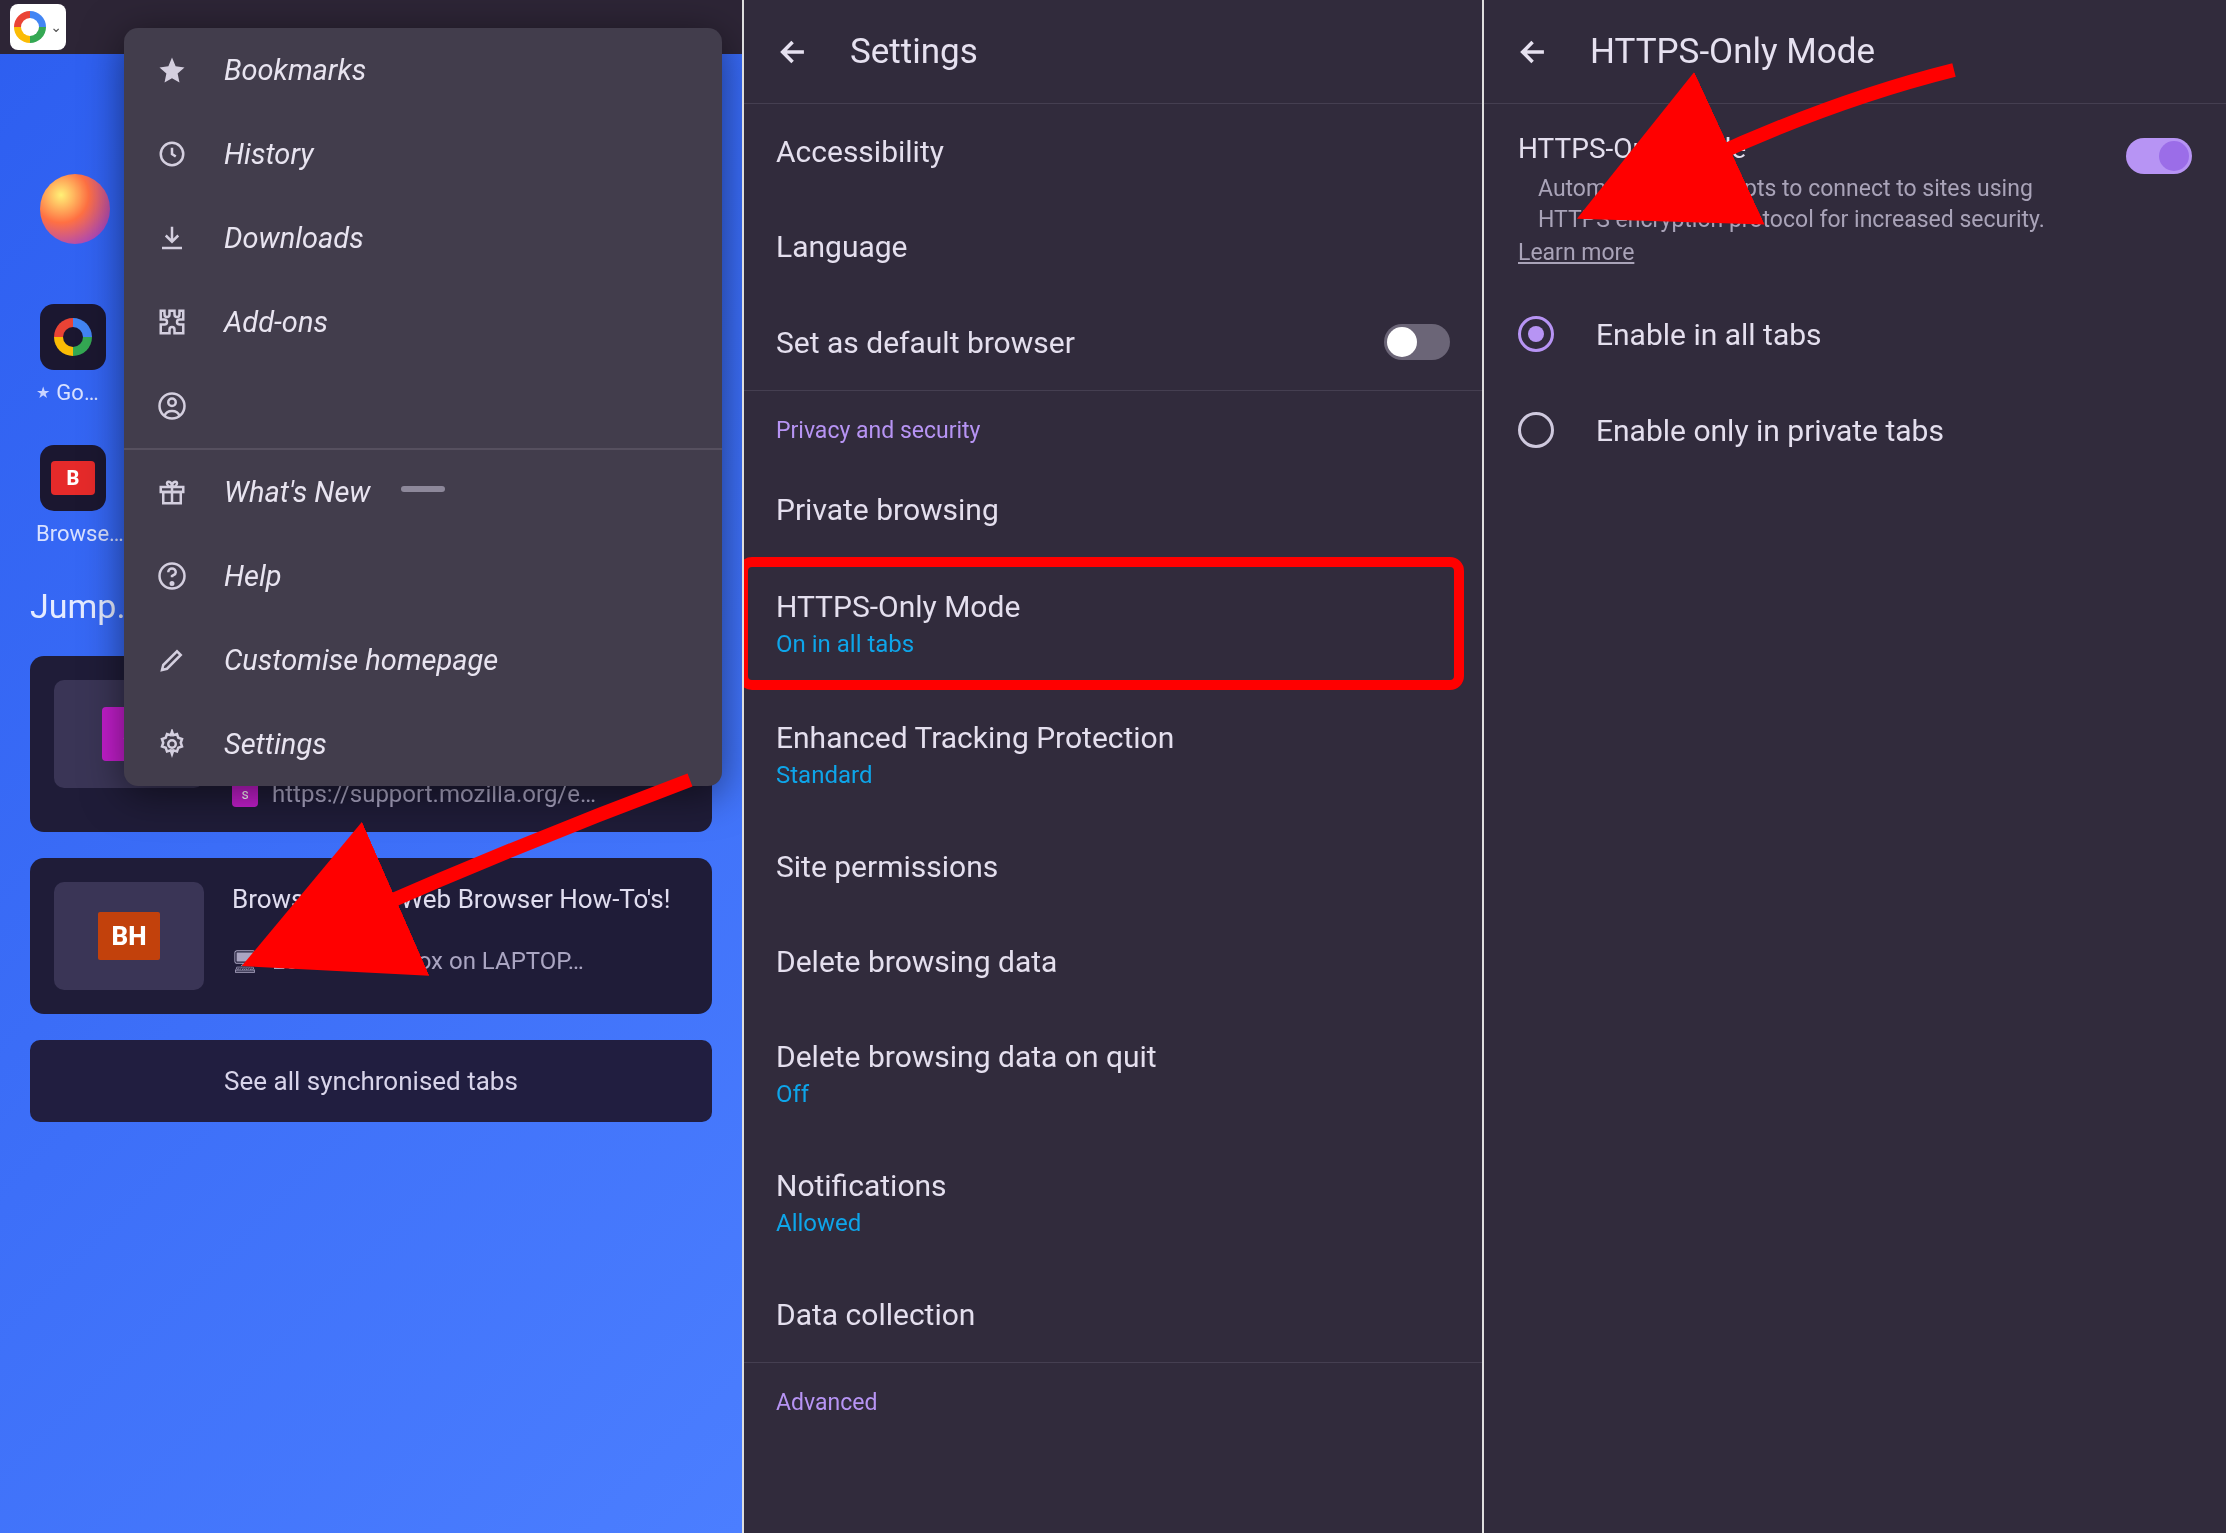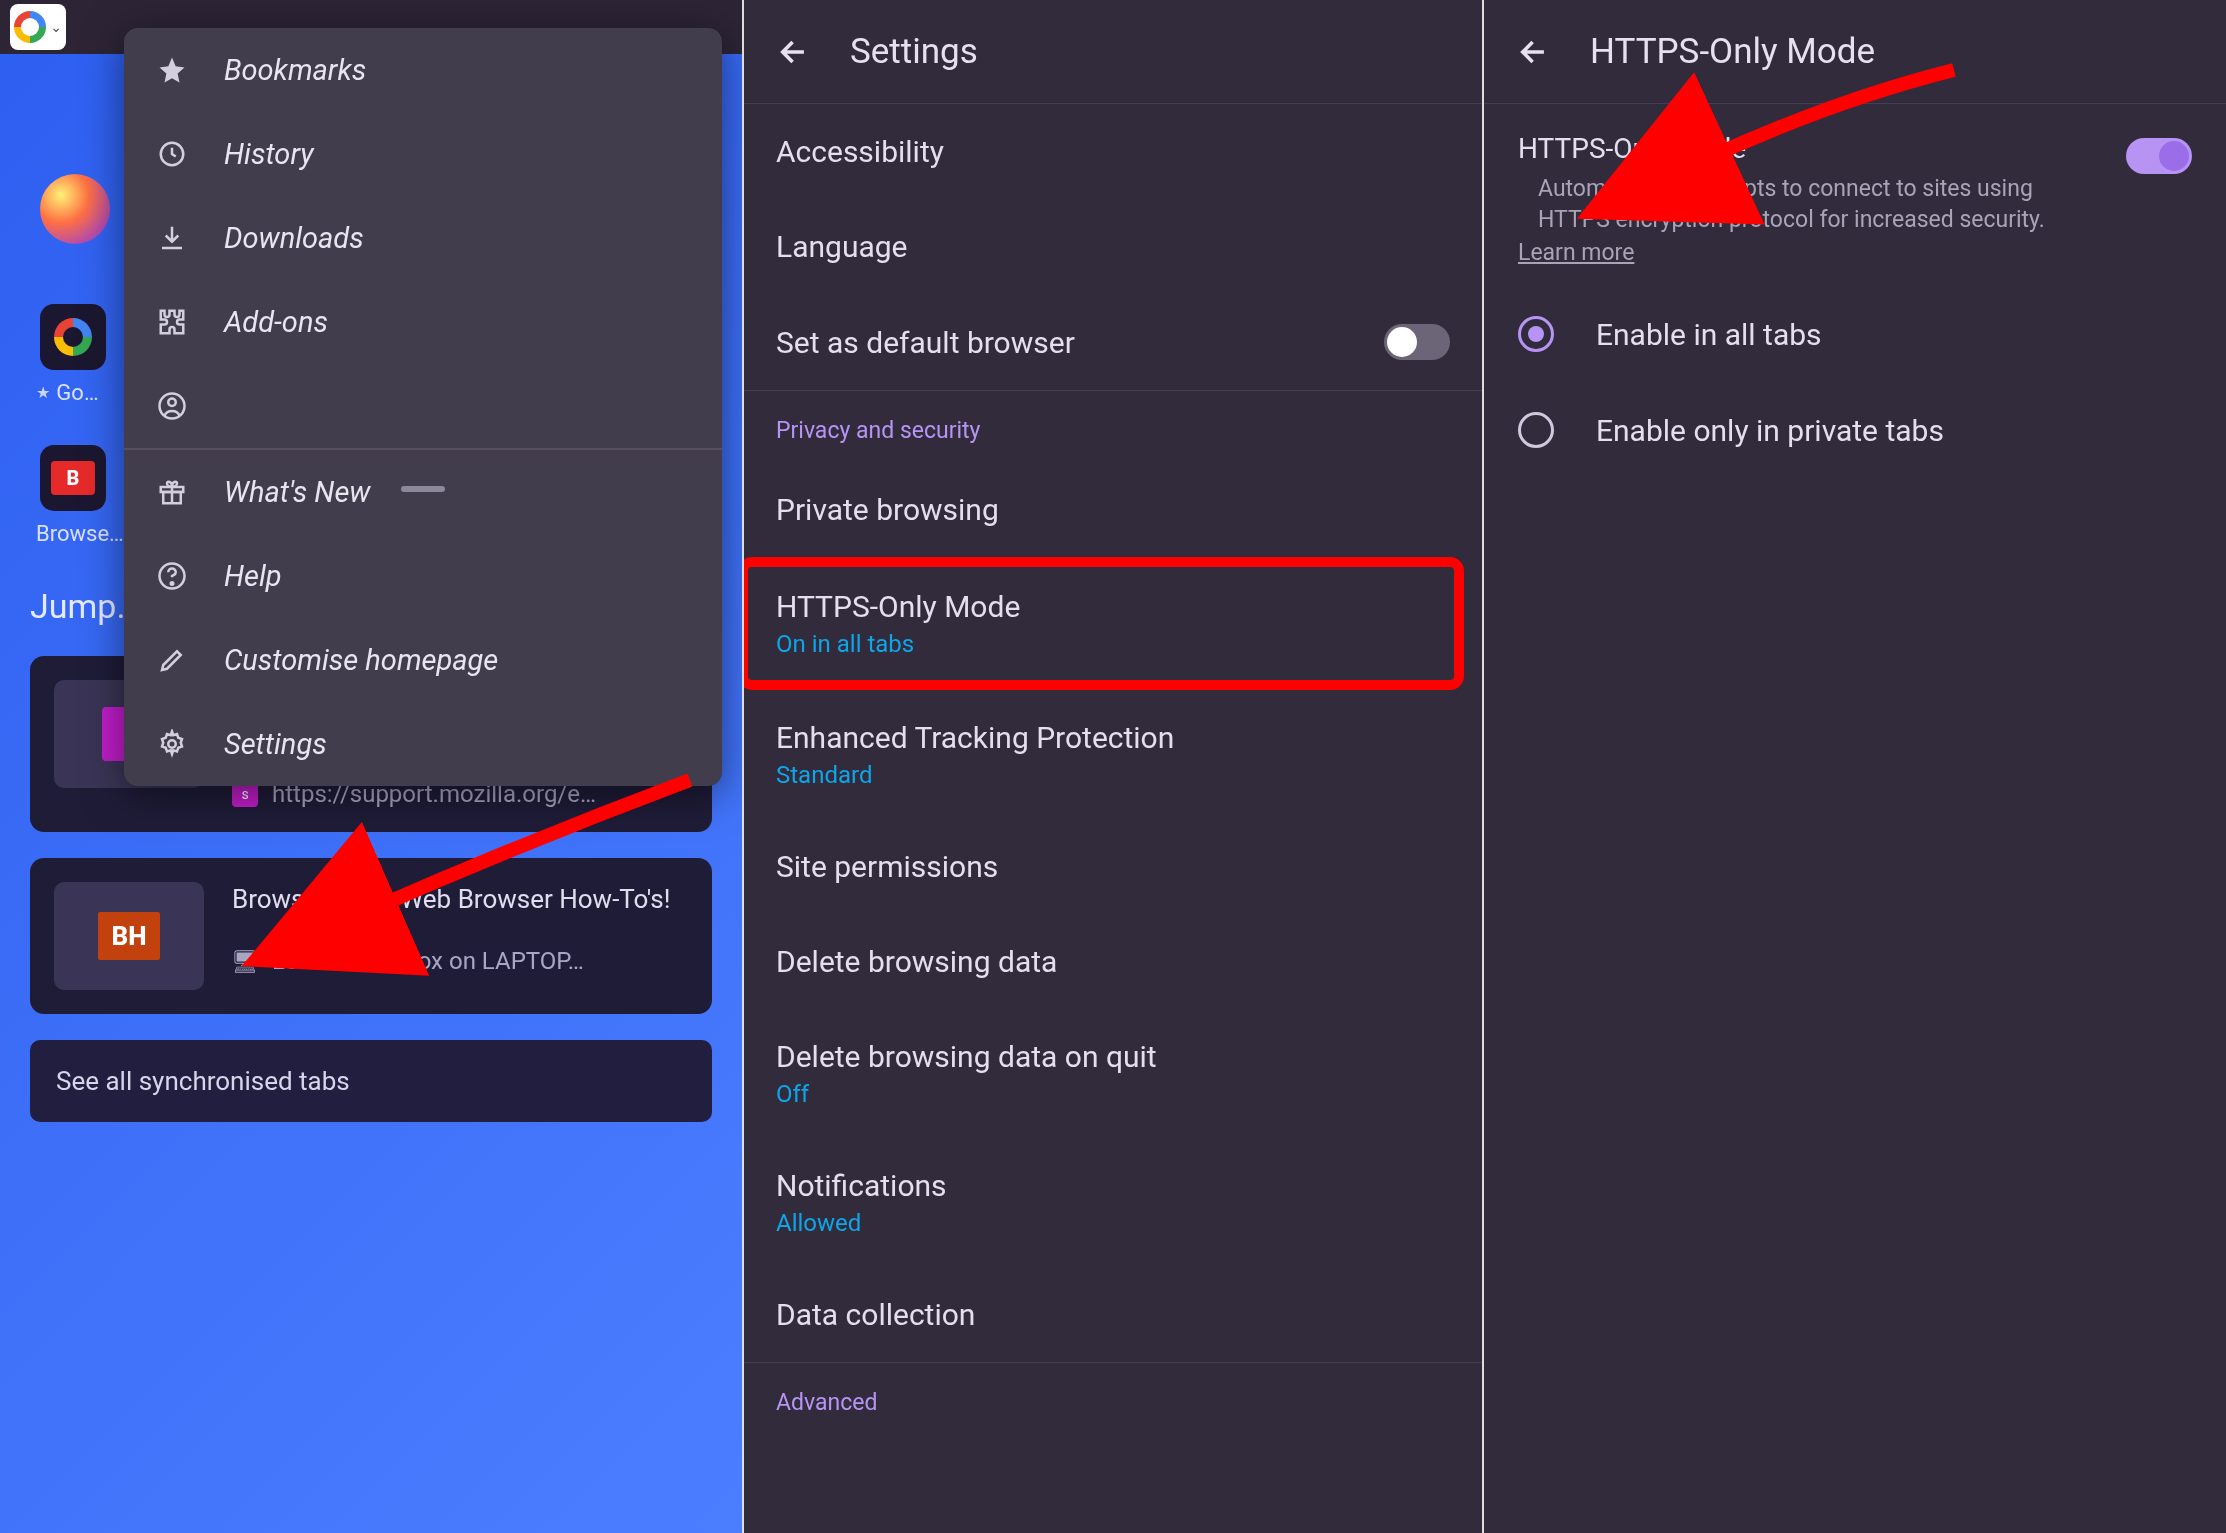--- a/index.html
+++ b/index.html
@@ -34,21 +34,21 @@
   .card-thumb { width: 150px; height: 108px; background: #3a3556; border-radius: 10px; display:flex; align-items:center; justify-content:center; flex-shrink:0; }
   .thumb-s { width: 54px; height: 54px; background: #c21ecb; color:#fff; display:flex; align-items:center; justify-content:center; font-size:24px; border-radius:4px; }
   .thumb-bh { width: 62px; height: 48px; background: #c2410c; color:#fff; font-weight:800; font-size:26px; display:flex; align-items:center; justify-content:center; border-radius:2px; }
   .card-body { flex:1; color:#e0ddef; }
   .card-title { font-size: 26px; line-height: 1.35; margin-bottom: 30px; font-weight: 400; }
   .card-url-row { display:flex; align-items:center; gap:14px; color:#aaa5c2; font-size:24px; }
   .fav { width:26px; height:26px; border-radius:4px; display:flex; align-items:center; justify-content:center; font-size:14px; }
   .fav.s { background:#c21ecb; color:#fff; }
   .fav.dev { background:transparent; color:#aaa5c2; font-size:22px; }
   
-  .sync-btn { background: #211e40; color: #d8d4ea; font-size: 26px; text-align: left; padding: 26px; border-radius: 10px; }
+  .sync-btn { background: #211e40; color: #d8d4ea; font-size: 26px; text-align: center; padding: 26px; border-radius: 10px; }
   
   .menu-overlay { position: absolute; top: 28px; left: 124px; right: 20px; background: #423d4c; border-radius: 14px; box-shadow: 0 8px 40px rgba(0,0,0,.5); overflow:hidden;font-style:italic; }
   .menu-item { display: flex; align-items: center; gap: 34px; padding: 24px 30px; color: #e8e4f0; font-size: 29px; }
   .menu-icon { width: 36px; height: 36px; display:flex; align-items:center; justify-content:center; color:#d4cfdf; flex-shrink:0; }
   .menu-sep { height: 1px; background: #56505f; }
   .menu-toggle { margin-left: auto; width: 62px; height: 34px; background: #6b6577; border-radius: 17px; position: relative; }
   .menu-toggle::after { content:""; width:28px; height:28px; background:#fff; border-radius:50%; position:absolute; top:3px; left:3px; }
   .handle { width: 44px; height: 6px; background: #8d889a; border-radius: 3px; position: absolute; left: 50%; transform: translateX(-50%); top: 458px; }
   
   

